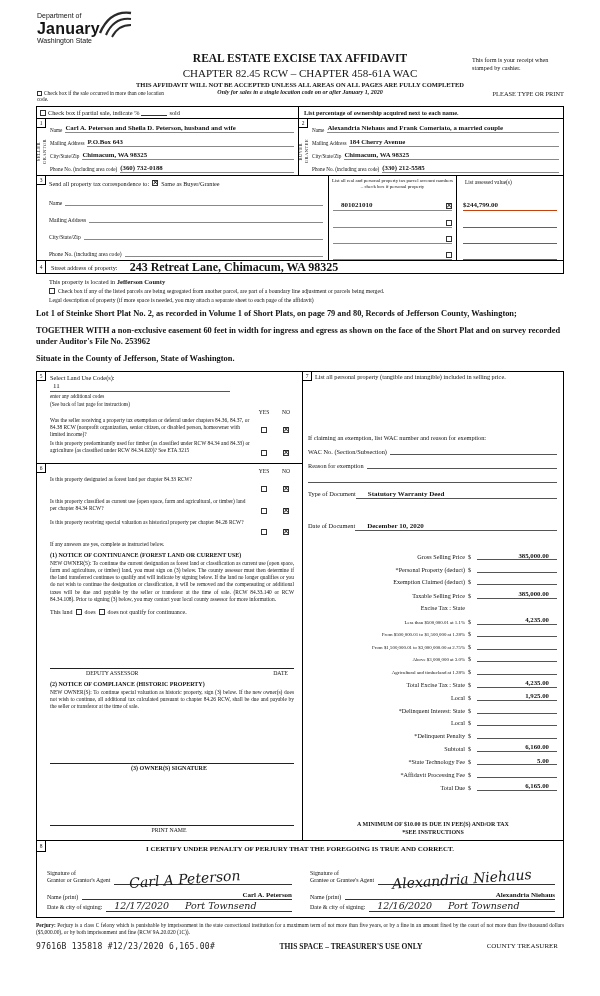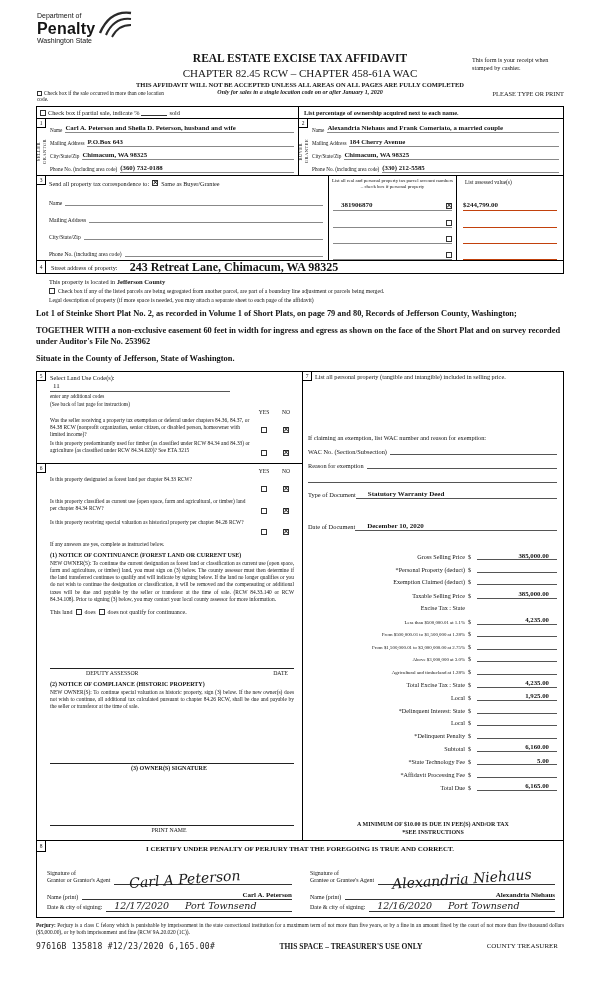--- a/index.html
+++ b/index.html
@@ -96,21 +96,21 @@
 .sigline.center{justify-content:center;padding-left:0}
 .ownersig{font-weight:bold;font-size:6px}
 
 .colR{flex:1;display:flex;flex-direction:column;padding-bottom:5px}
 .s7head{position:relative;min-height:17px;padding-left:12px}
 .s7note{font-size:6.3px;line-height:1.25;padding:1px 8px 0 0}
 .exnote{font-size:6.3px;margin:4px 6px 0 5px}
 .wrow{display:flex;align-items:flex-end;margin:6px 6px 0 5px;font-size:6.3px}
 .wrow .wl{white-space:nowrap;padding-right:3px}
 .wrow .wv{flex:1;border-bottom:1px solid #555;min-height:8px}
-.drow{display:flex;align-items:center;margin:7px 6px 16px 5px;font-size:6.4px}
+.drow{display:flex;align-items:flex-start;margin:7px 6px 16px 5px;font-size:6.4px}
 .drow .dv{flex:1;border-bottom:1px solid #555;font-weight:bold;font-size:7px;padding-left:12px;line-height:1.15}
 .mrow{display:flex;align-items:flex-end;margin:4.5px 6px 0 0}
 .mlabel{flex:1;text-align:right;font-size:6.2px;padding-right:3px;white-space:nowrap}
 .mlabel.sm{font-size:4.9px}
 .mdol{width:9px;font-size:6.2px}
 .mval{width:80px;border-bottom:1px solid #555;text-align:right;font-weight:bold;font-size:6.8px;padding-right:8px;min-height:8px;line-height:1.15}
 .mval.noline{border-bottom:none}
 .minnote{font-size:6px;font-weight:bold;text-align:center;margin-top:2px}
 
 .s8{height:78px;display:flex;flex-direction:column}
@@ -137,21 +137,21 @@
 .tspace{flex:1;text-align:center;font-weight:bold;font-size:7.5px}
 .ctreas{width:116px;font-size:7px;text-align:right;padding-right:6px}
 </style>
 </head>
 <body>
 
 <div class="page">
 
   <div class="logo">
     <div class="dept">Department of</div>
-    <div class="rev">Penalty</div>
+    <div class="rev">January</div>
     <div class="state">Washington State</div>
     <svg class="logoswirl" width="36" height="32" viewBox="0 0 36 32">
       <path d="M3 26 Q13 3 34 6" fill="none" stroke="#2a2a2a" stroke-width="2.4"></path>
       <path d="M9 28 Q17 10 34 12" fill="none" stroke="#2a2a2a" stroke-width="2.1"></path>
       <path d="M15 30 Q21 18 34 18" fill="none" stroke="#2a2a2a" stroke-width="1.8"></path>
     </svg>
   </div>
 
   <div class="titleblock">
     <div class="tb-title">REAL ESTATE EXCISE TAX AFFIDAVIT</div>
@@ -254,21 +254,21 @@
           <span class="fval"></span>
         </div>
         <div class="frow">
           <span class="flabel">Phone No. (including area code)</span>
           <span class="fval"></span>
         </div>
       </div>
       <div class="s3b">
         <div class="s3b-header">List all real and personal property tax parcel account numbers – check box if personal property</div>
         <div class="prow">
-          <span class="pnum">381906870</span>
+          <span class="pnum">801021010</span>
           <span class="cb checked"></span>
         </div>
         <div class="prow">
           <span class="pnum"></span>
           <span class="cb"></span>
         </div>
         <div class="prow">
           <span class="pnum"></span>
           <span class="cb"></span>
         </div>

